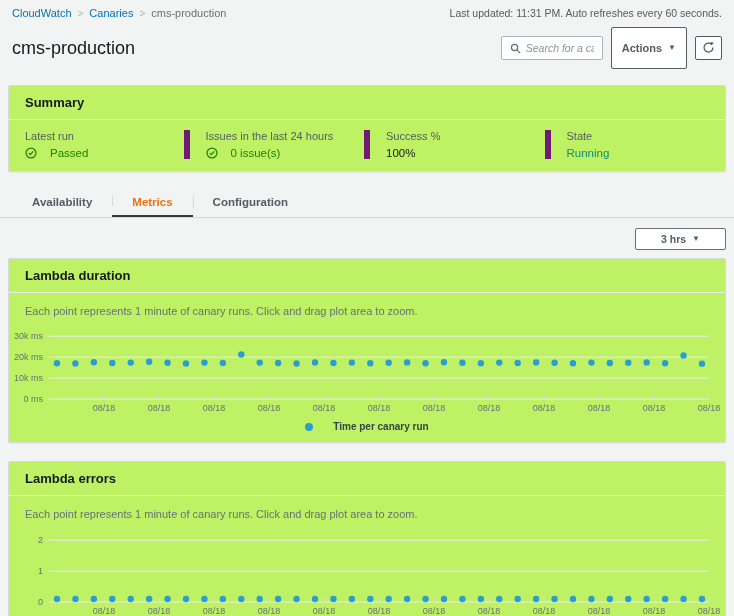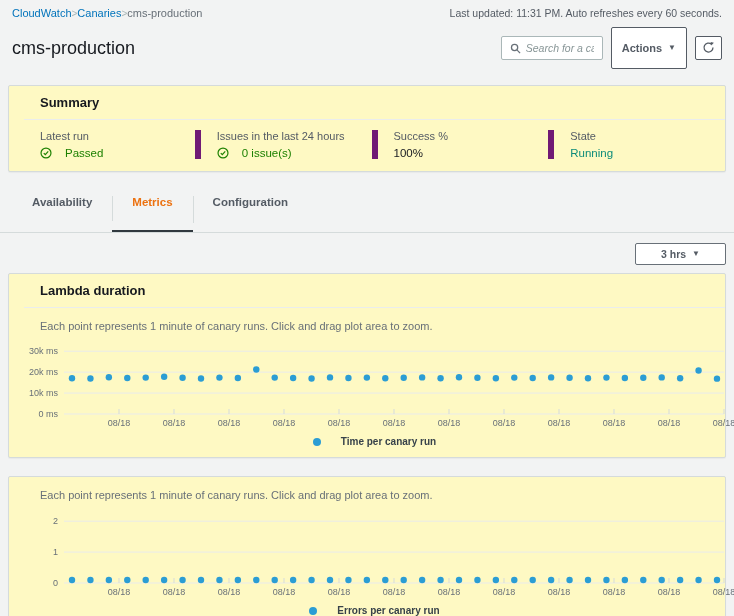--- a/index.html
+++ b/index.html
@@ -8,21 +8,21 @@
     background: #f2f3f3;
     font-family: "Liberation Sans", sans-serif;
     color: #16191f;
     font-size: 12px;
   }
   
   .topbar {
     display: flex; justify-content: space-between; align-items: center;
     padding: 7px 12px 2px 12px;
   }
-  .breadcrumb { font-size: 11px; color: #687078; display: flex; align-items: center; gap: 0; }
+  .breadcrumb { font-size: 11px; color: #687078; display: flex; align-items: center; gap: 6px; }
   .breadcrumb a { color: #0073bb; text-decoration: none; cursor: pointer; }
   .breadcrumb .sep { color: #aab7b8; font-size: 10px; }
   .breadcrumb .current { color: #687078; }
   .last-updated { font-size: 10.5px; color: #545b64; }
 
   .title-row {
     display: flex; justify-content: space-between; align-items: center;
     padding: 6px 12px 10px 12px;
   }
   .page-title { font-size: 18px; font-weight: 500; color: #16191f; }
@@ -43,22 +43,22 @@
     color: #545b64; font-weight: 700; font-size: 11px;
     padding: 20px 10px; height: 24px; cursor: pointer;
     display: inline-flex; align-items: center; gap: 6px;
     font-family: "Liberation Sans", sans-serif;
   }
   .btn .caret { font-size: 8px; line-height: 1; }
   .btn.icon-btn { padding: 3px 6px; }
 
   
   .panel {
-    background: #fef9c3; border: 1px solid #d5dbdb; border-radius: 2px;
-    margin: 0 8px; box-shadow: 0 1px 1px rgba(0,0,0,0.04); padding-left: 15px;
+    background: #bef264; border: 1px solid #d5dbdb; border-radius: 2px;
+    margin: 0 8px; box-shadow: 0 1px 1px rgba(0,0,0,0.04);
   }
   .panel-header {
     padding: 9px 16px; border-bottom: 1px solid #eaeded;
     font-size: 13px; font-weight: 700; color: #16191f;
   }
   
   .summary { margin-top: 6px; }
   .summary-body { display: flex; padding: 10px 0 12px 0; }
   .summary-col { flex: 1; padding: 0 16px; border-left: 6px solid #701a75; }
   .summary-col:first-child { border-left: none; }
@@ -75,21 +75,21 @@
   .tabs-wrap { border-bottom: 1px solid #d5dbdb; margin-top: 17px; }
   .tabs-wrap .tabs { margin: 0 12px; text-align: center; }
   .tab {
     font-size: 11.5px; font-weight: 700; color: #545b64;
     padding: 7px 20px 9px 20px; cursor: pointer; position: relative;
   }
   .tab + .tab::before {
     content: ""; position: absolute; left: 0; top: 7px; bottom: 9px;
     width: 1px; background: #d5dbdb;
   }
-  .tab.active { color: #ec7211; border-bottom: 2px solid #31393f; padding-bottom: 22px; }
+  .tab.active { color: #ec7211; border-bottom: 2px solid #31393f; padding-bottom: 7px; }
 
   .range-row { display: flex; justify-content: flex-end; padding: 10px 8px 8px 8px; }
   .btn.small { height: 22px; font-size: 10.5px; padding: 3px 25px; border-color: #687078; }
 
   
   .chart-panel { margin-top: 0; margin-bottom: 18px; }
   .chart-desc { padding: 12px 16px 2px 16px; font-size: 11px; color: #687078; }
   svg.plot { display: block; margin: 8px 0 0 0; }
   svg.plot text.tick { font-size: 9px; fill: #687078; font-family: "Liberation Sans", sans-serif; }
   .legend {
@@ -265,20 +265,21 @@
       <circle cx="674.5714285714286" cy="28.479999999999997" r="3.2" fill="#2b9dd4"></circle>
       <circle cx="693" cy="36.64" r="3.2" fill="#2b9dd4"></circle>
     </svg>
   <div class="legend">
     <span class="legend-dot"></span>
     <span>Time per canary run</span>
   </div>
 </section>
 
 <section class="panel chart-panel">
+  <div class="panel-header">Lambda errors</div>
   <div class="chart-desc">Each point represents 1 minute of canary runs. Click and drag plot area to zoom.</div>
   <svg class="plot" width="716" height="92">
       <line x1="40" x2="700" y1="10.181818181818187" y2="10.181818181818187" stroke="#e9ebeb" stroke-width="1"></line>
       <text x="34" y="13.181818181818187" text-anchor="end" class="tick">2</text>
       <line x1="40" x2="700" y1="41.09090909090909" y2="41.09090909090909" stroke="#e9ebeb" stroke-width="1"></line>
       <text x="34" y="44.09090909090909" text-anchor="end" class="tick">1</text>
       <line x1="40" x2="700" y1="72" y2="72" stroke="#e9ebeb" stroke-width="1"></line>
       <text x="34" y="75" text-anchor="end" class="tick">0</text>
       <line x1="95" x2="95" y1="67" y2="72" stroke="#d5dbdb" stroke-width="1"></line>
       <text x="95" y="84" text-anchor="middle" class="tick">08/18</text>

